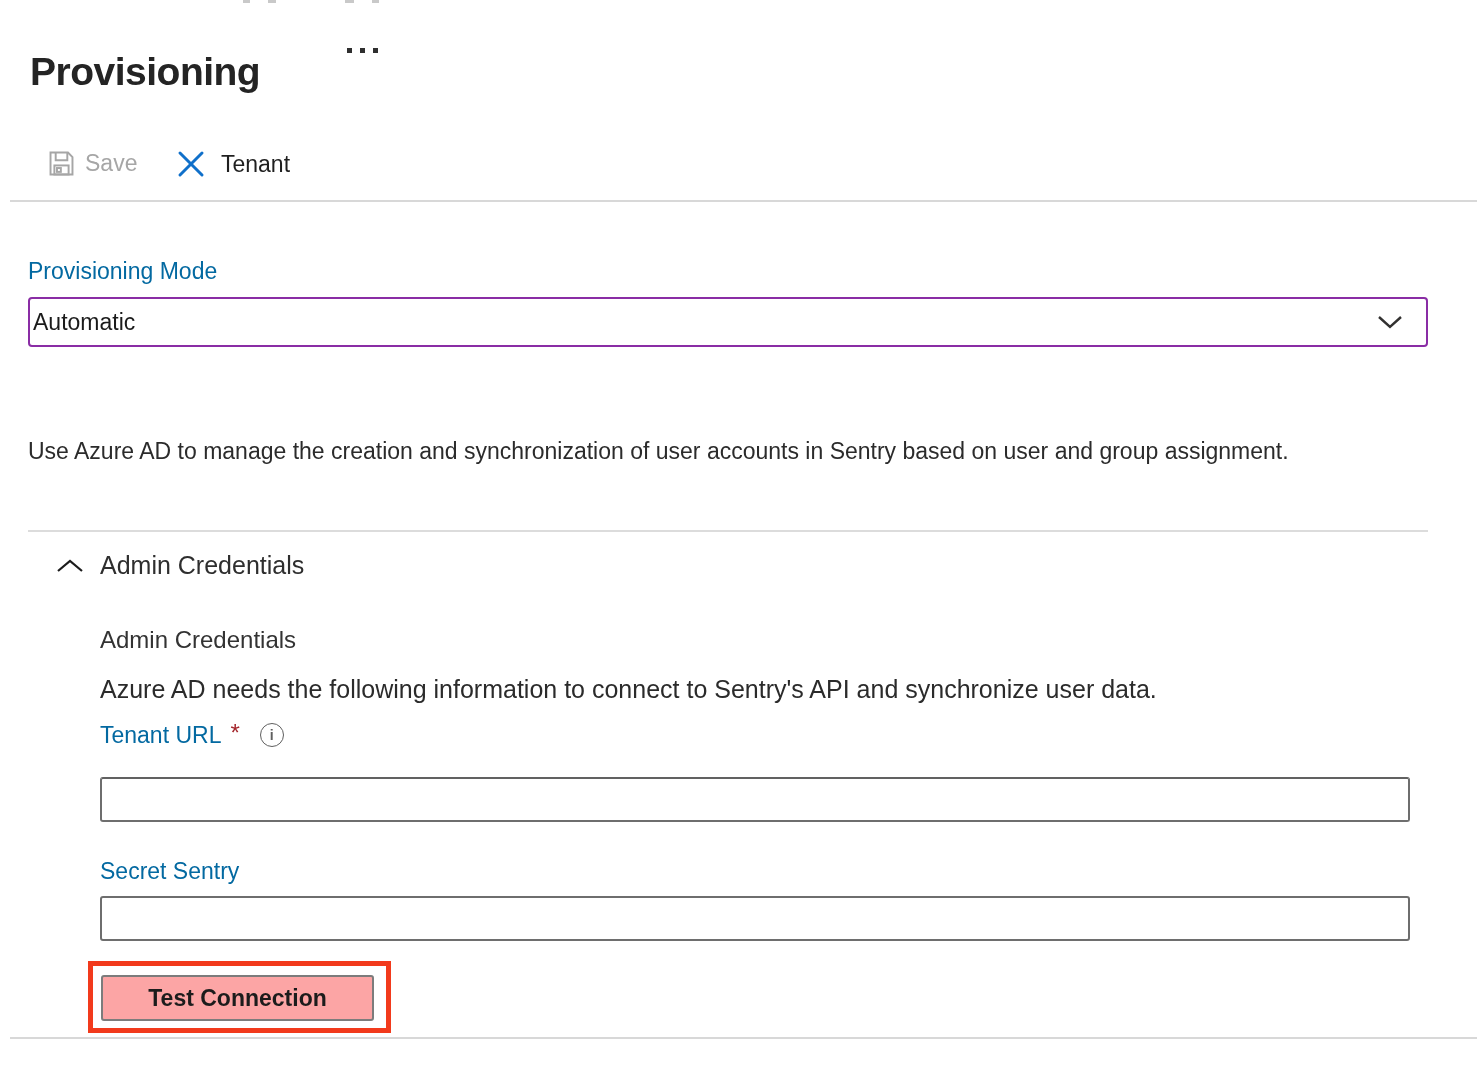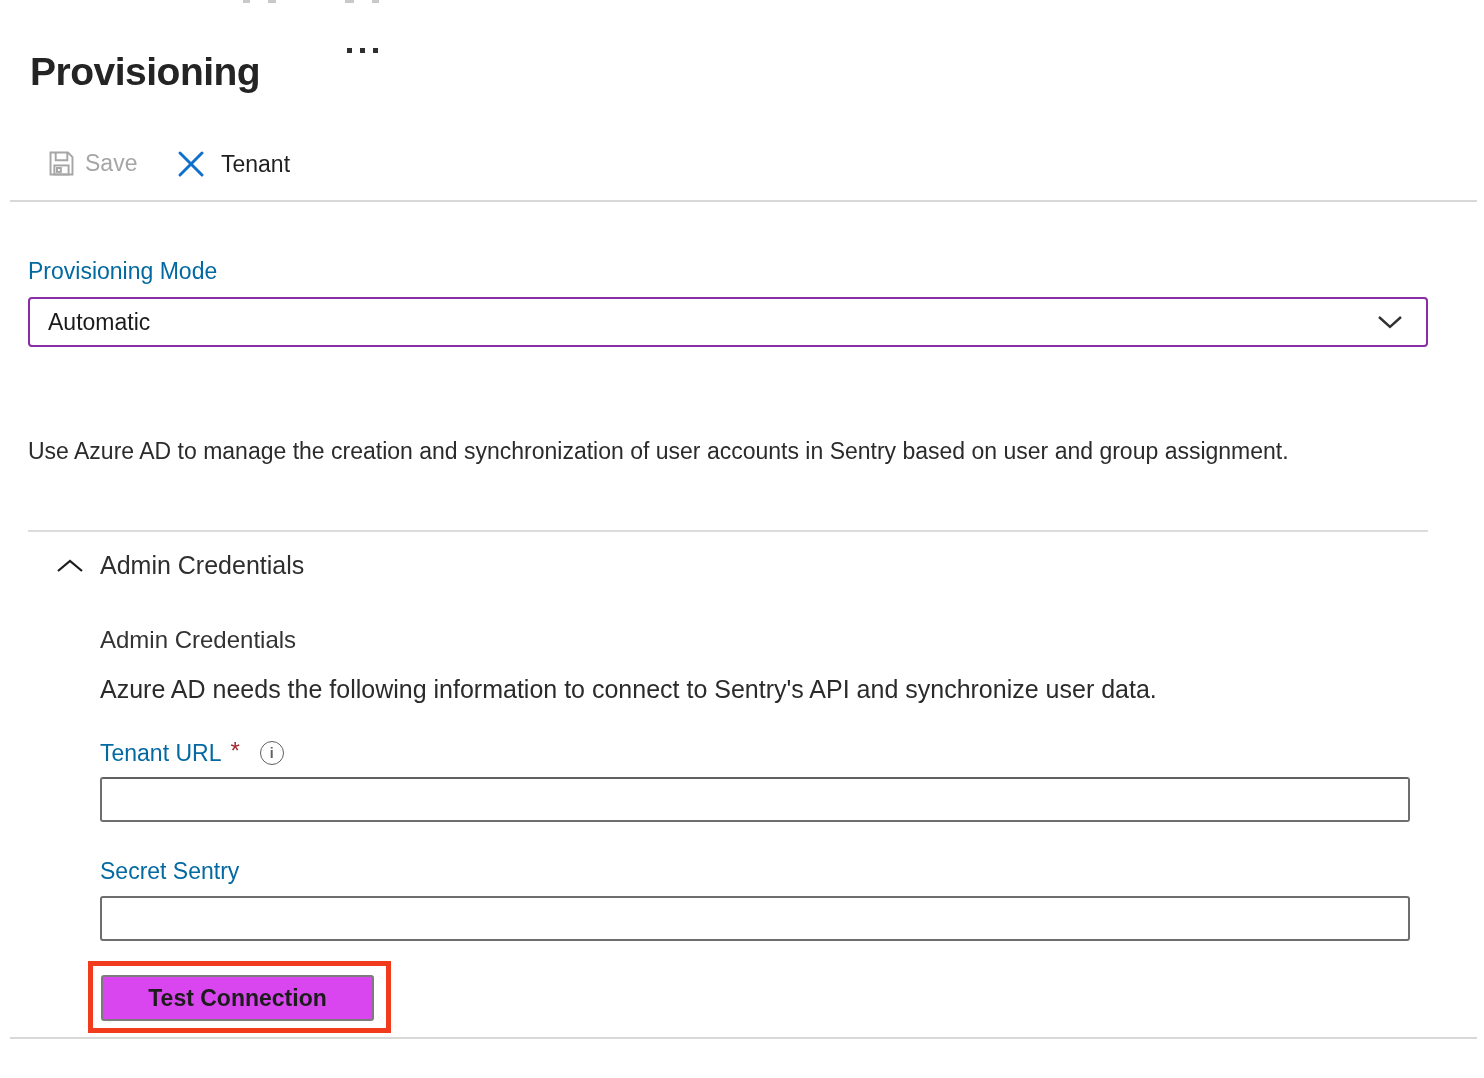--- a/index.html
+++ b/index.html
@@ -34,35 +34,35 @@
   .div1 { left:10px; top:200px; width:1467px; }
   .div2 { left:28px; top:530px; width:1400px; height:1.5px; background:#dcdcdc; }
   .div3 { left:10px; top:1037px; width:1467px; }
 
   
   .field-label { font-size:23px; color:#0369a1; }
   .pm-label { left:28px; top:258px; }
   .dropdown {
     left:28px; top:297px; width:1400px; height:50px;
     border:2px solid #8a2da5; border-radius:4px; background:#fff;
-    display:flex; align-items:center; padding:0 22px 0 18px; cursor:pointer;gap:12px;
+    display:flex; align-items:center; padding:0 22px 0 3px; cursor:pointer;gap:12px;
   }
   .dropdown .value { font-size:23px; color:#1b1b1b; flex:1; }
   .pm-desc {
     left:28px; top:382px; width:1310px; font-size:23px; line-height:42px; color:#2b2b2b;margin-top:48px;
   }
 
   
   .acc-chevron { left:54px; top:557px; cursor:pointer; }
   .acc-title { left:100px; top:551px; font-size:25px; color:#2e2e2e; cursor:pointer; }
 
   .sub-title { left:100px; top:626px; font-size:24px; color:#333333; }
   .sec-desc { left:100px; top:675px; font-size:25px; color:#2b2b2b; }
 
-  .label-row { left:100px; top:739px; display:flex; align-items:center;text-align:center; }
+  .label-row { left:100px; top:721px; display:flex; align-items:center;text-align:center; }
   .req-mark { font-size:24px; margin-left:9px; position:relative; top:-2px; }
   .info-icon {
     width:24px; height:24px; border:1.5px solid #5f5f5f; border-radius:50%;
     margin-left:20px; display:flex; align-items:center; justify-content:center;
     font-size:14px; color:#5f5f5f; cursor:pointer; font-weight:600;
   }
   .text-input {
     position:absolute; left:100px; width:1310px; height:45px;
     border:2px solid #6e6e6e; border-radius:3px; background:#fff;
     font-size:22px; padding:0 12px; color:#252525; outline:none;
@@ -71,21 +71,21 @@
   .st-label { left:100px; top:858px; }
   .ti-2 { top:896px; }
 
   
   .annotation-box {
     left:88px; top:961px; width:303px; height:72px;
     border:5px solid #f23a1c;
   }
   .test-btn {
     left:101px; top:975px; width:273px; height:46px;
-    background:#d946ef; border:2px solid #7c7c7c; border-radius:3px;
+    background:#fca5a5; border:2px solid #7c7c7c; border-radius:3px;
     display:flex; align-items:center; justify-content:center;
     font-size:23px; font-weight:700; color:#1c1c1c; cursor:pointer;
   }
 </style>
 </head>
 <body>
 
 <div class="frag" style="left:243px; width:7px;"></div>
 <div class="frag" style="left:268px; width:8px;"></div>
 <div class="frag" style="left:345px; width:9px;"></div>

